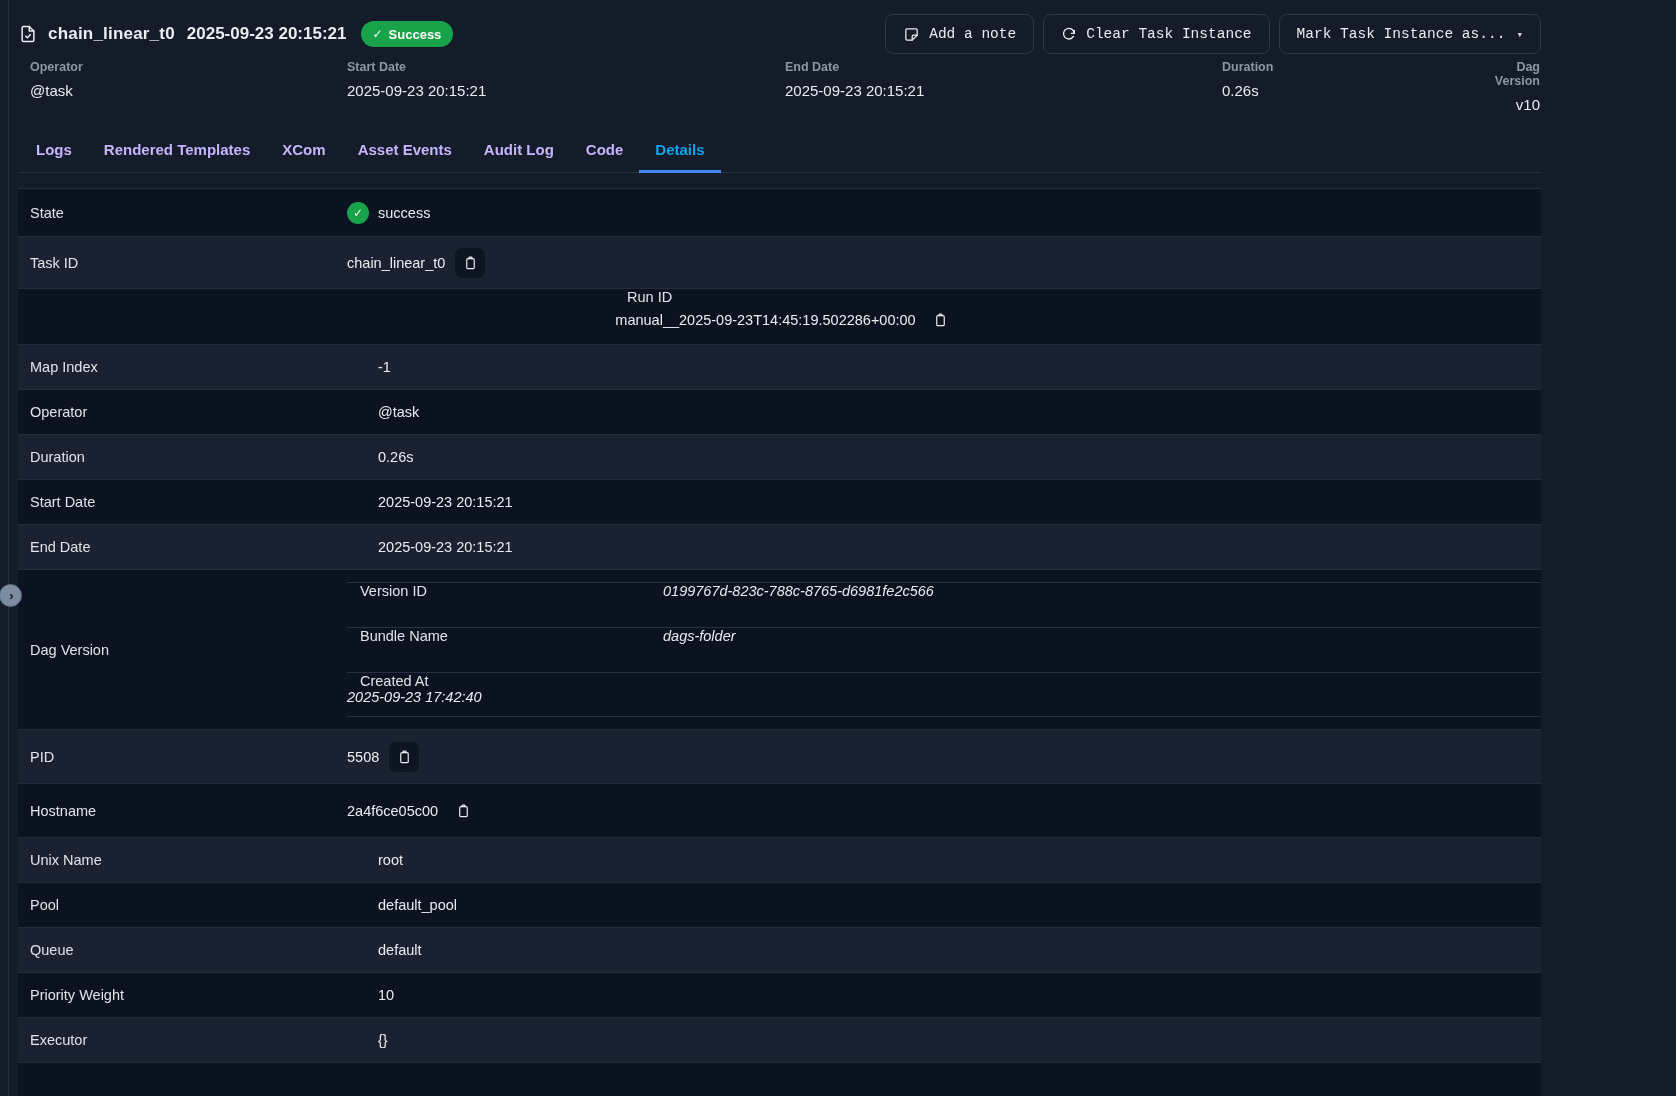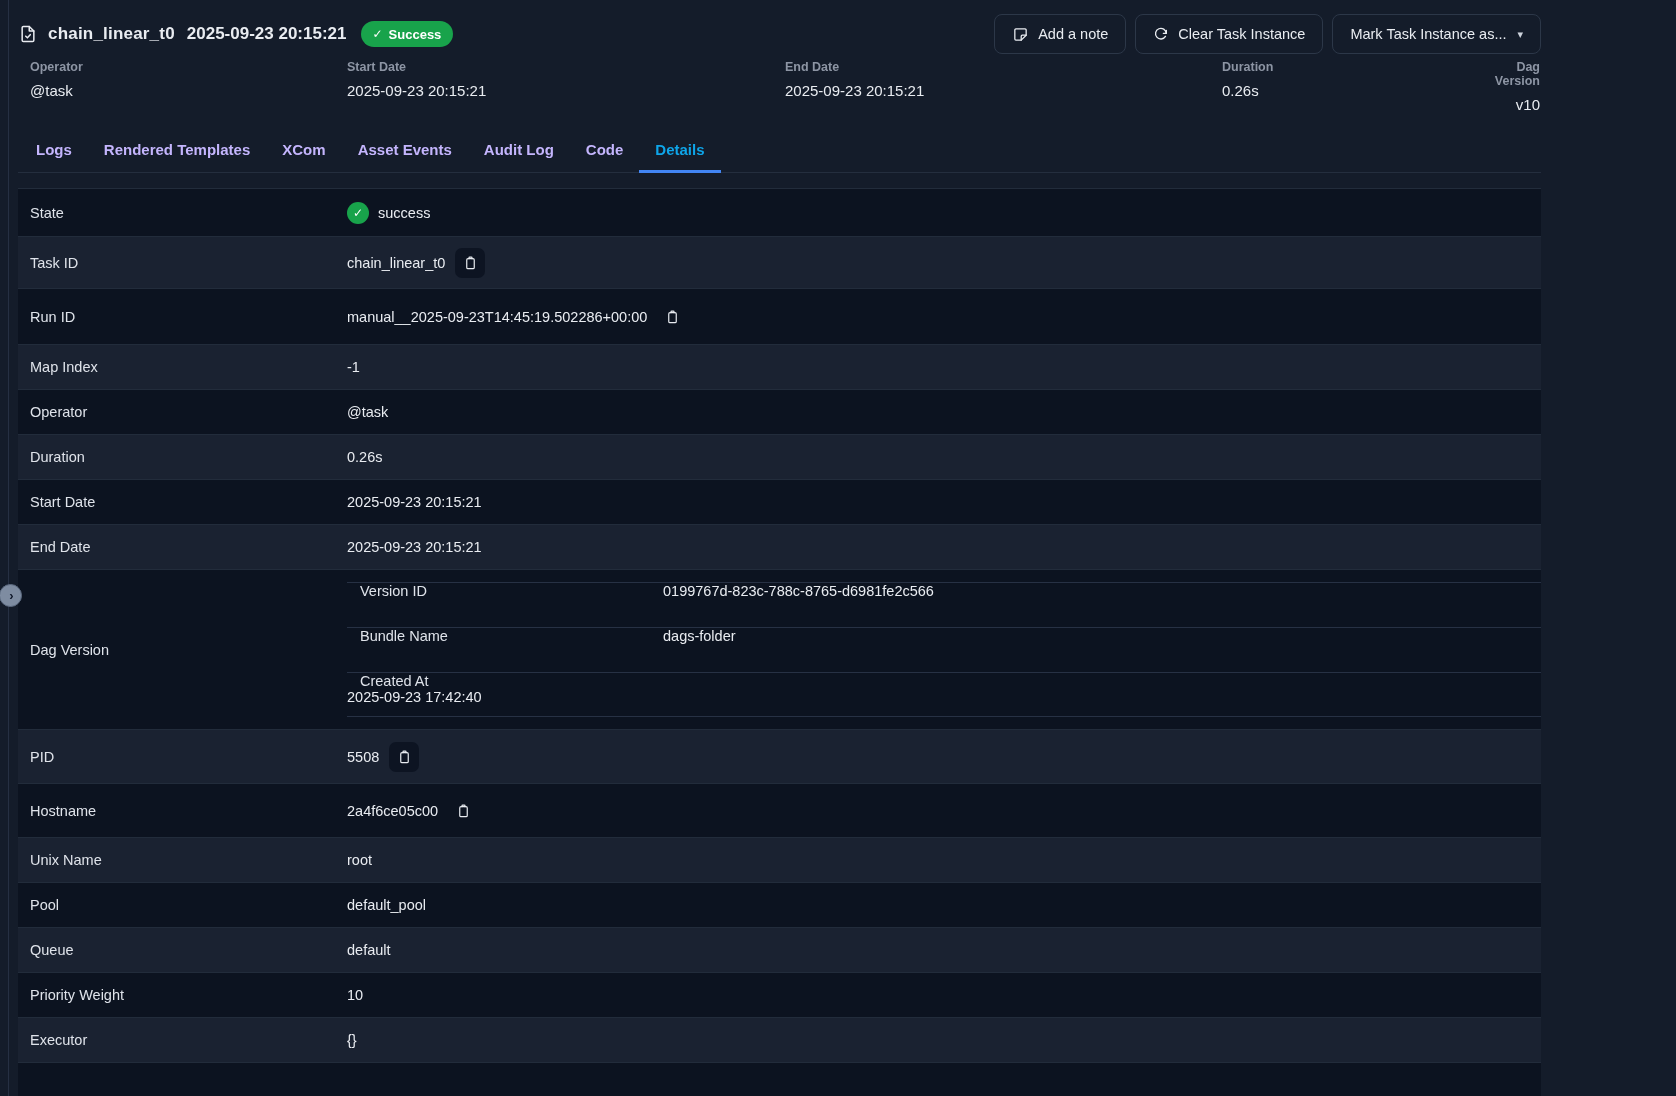--- a/index.html
+++ b/index.html
@@ -25,21 +25,21 @@
   .title-row { display:flex; align-items:center; padding-top:16px; height:52px; }
   .doc-icon { width:20px; height:20px; margin-right:10px; flex:0 0 auto; }
   .doc-icon svg { display:block; }
   .page-title { font-size:17px; font-weight:bold; letter-spacing:.2px; }
   .page-timestamp { font-size:17px; font-weight:bold; margin-left:12px; }
   .status-pill {
     margin-left:14px; background:#18a34b; color:#fff; border-radius:999px;
     height:26px; display:flex; align-items:center; padding:0 12px; font-size:13px; font-weight:600;
   }
   .status-pill .chk { margin-right:6px; font-size:12px; }
-  .actions { margin-left:auto; display:flex; gap:9px; }
+  .actions { margin-left:auto; display:flex; gap:9px;font-family:Liberation Mono, monospace; }
   .btn {
     height:40px; display:flex; align-items:center; gap:9px; padding:0 17px;
     background:transparent; border:1px solid #2c3748; border-radius:8px;
     color:#e9ecf1; font-size:14.5px; font-family:inherit; cursor:pointer; white-space:nowrap;
   }
   .btn svg { display:block; }
   .btn .caret { font-size:11px; color:#cdd3dc; margin-left:2px; }
 
   .meta-row {
     display:grid; grid-template-columns:317px 438px 437px 265px 1fr;
@@ -59,43 +59,43 @@
 
   
   .detail-table { margin-top:15px; border-top:1px solid #222c3b; }
   .row {
     display:flex; align-items:center; padding-left:12px; border-bottom:1px solid #222c3b;
   }
   .row.dark  { background:#0c1320; }
   .row.light { background:#1a2231; }
   .row-label { width:317px; flex:0 0 auto; font-size:14.5px; color:#dfe3ea; }
   .row-value { font-size:14.5px; color:#e9ecf1; display:flex; align-items:center; }
-  .h45 { min-height:45px; } .h48 { min-height:48px; } .h52 { min-height:52px; }
-  .h54 { min-height:54px; } .h56 { min-height:56px; }
+  .h45 { min-height:45px;gap:31px; } .h48 { min-height:48px; } .h52 { min-height:52px; }
+  .h54 { min-height:54px; } .h56 { min-height:56px;flex-direction:column; }
 
   .state-dot {
     width:22px; height:22px; border-radius:50%; background:#18a34b; color:#fff;
     display:flex; align-items:center; justify-content:center; font-size:12px; margin-right:9px; flex:0 0 auto;
   }
   .copy-chip {
     margin-left:10px; width:30px; height:30px; border-radius:7px; background:#0d1422;
     display:flex; align-items:center; justify-content:center; cursor:pointer; border:none; padding:0;
   }
   .row.dark .copy-chip { background:transparent; }
   .copy-chip svg { display:block; }
 
   
   .row.tall { align-items:center; }
   .nested { flex:1; margin:12px 0; }
   .nested-row {
     display:flex; align-items:flex-start; height:45px; border-top:1px solid #273144;
   }
   .nested-row:last-child { border-bottom:1px solid #273144;flex-direction:column; }
   .nested-label { width:316px; flex:0 0 auto; padding-left:13px; font-size:14.5px; color:#dfe3ea; }
-  .nested-value { font-size:14.5px; color:#e9ecf1; }
+  .nested-value { font-size:14.5px; color:#e9ecf1;font-style:italic; }
 
   .filler { height:40px; background:#0c1320; border-bottom:1px solid #222c3b; }
 </style>
 </head>
 <body>
 
 <div class="left-rail"></div>
 <div class="pane-handle">
   <span>›</span>
 </div>

